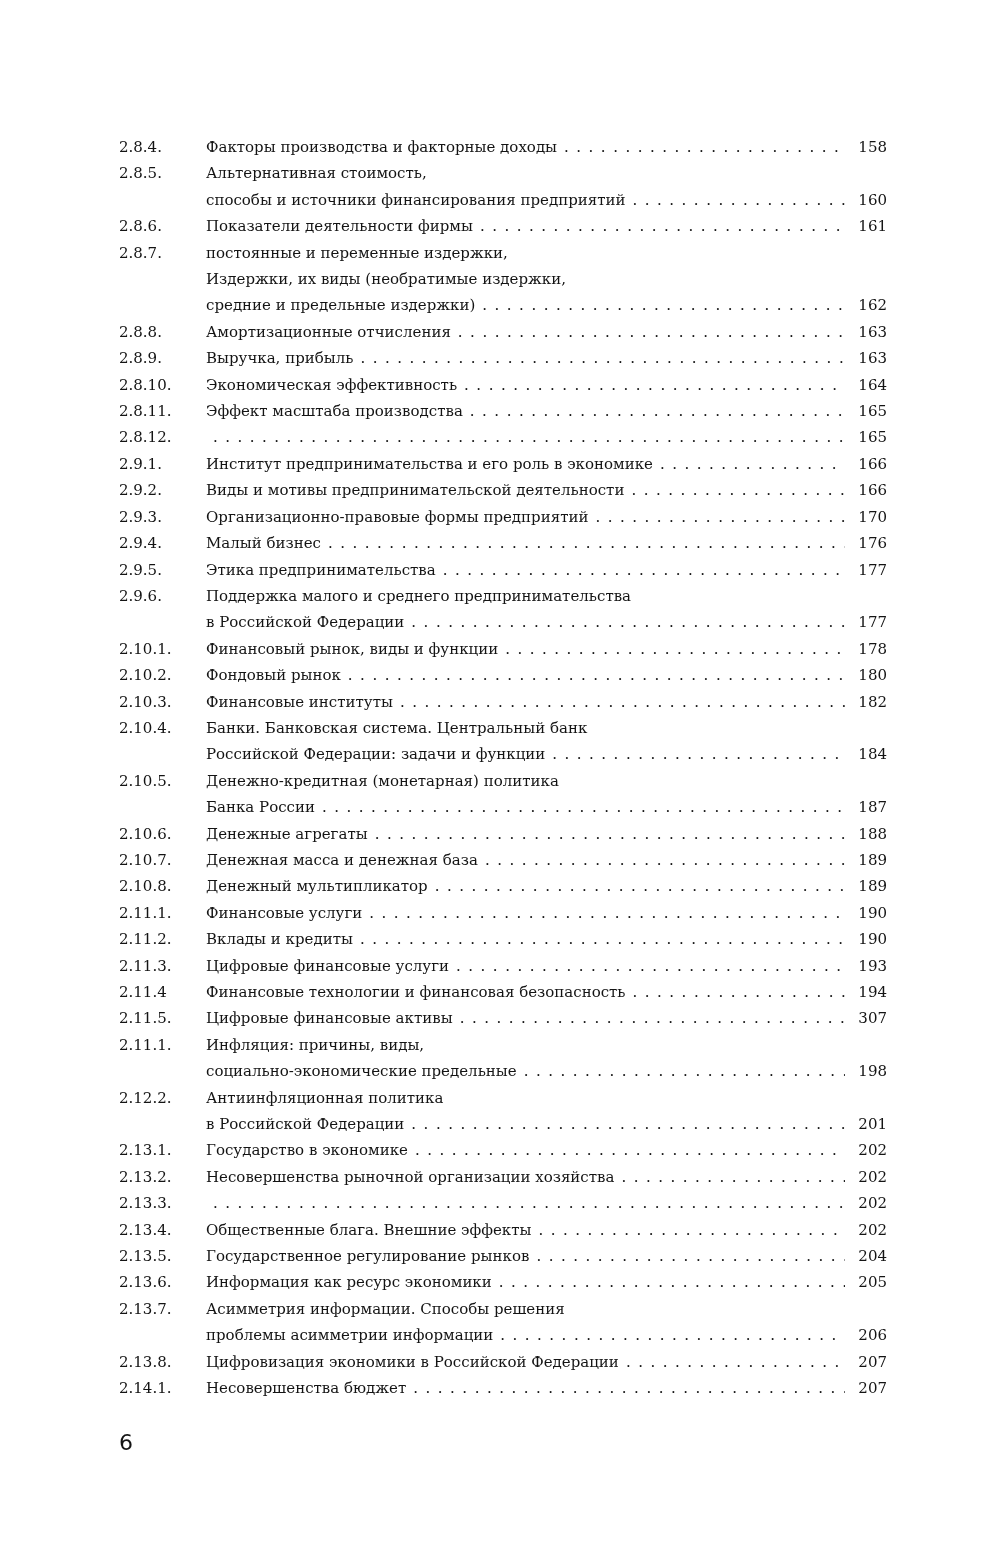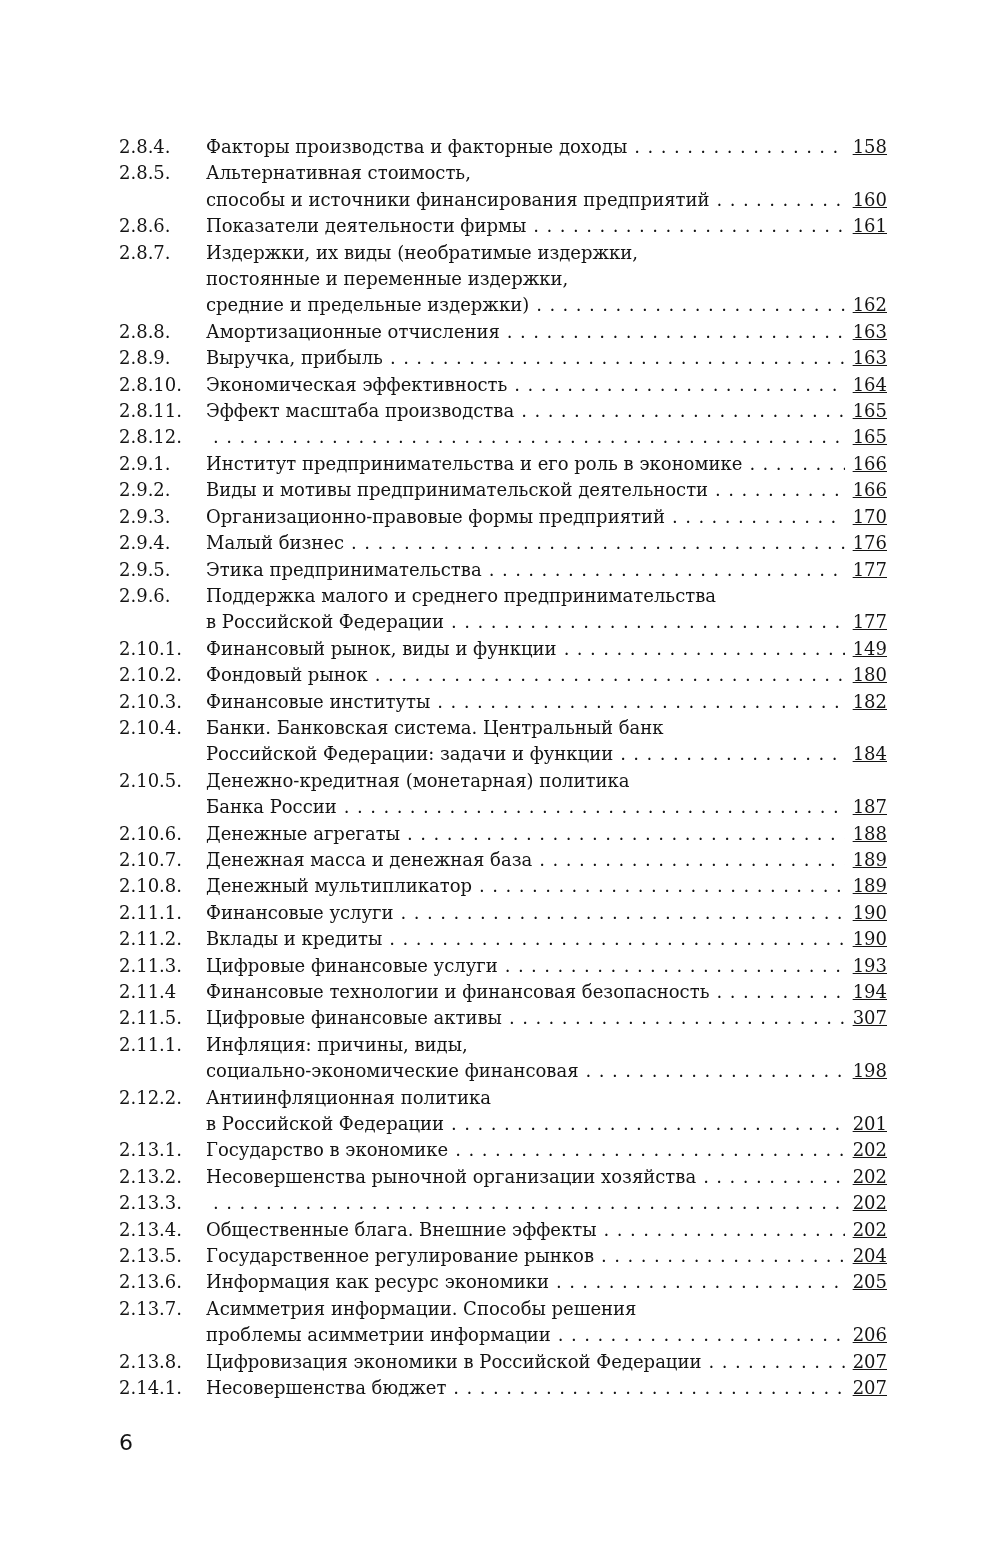--- a/index.html
+++ b/index.html
@@ -22,21 +22,21 @@
   }
   .toc {
     position: absolute;
     left: 119px;
     top: 134px;
     width: 768px;
   }
   .entry {
     display: flex;
     align-items: flex-start;
-    font-size: 18px;
+    font-size: 15px;
     line-height: 26.4px;
   }
   .num {
     flex: 0 0 87px;
     white-space: nowrap;
   }
   .body {
     flex: 1 1 auto;
     min-width: 0;
   }
@@ -55,21 +55,20 @@
     white-space: nowrap;
     letter-spacing: 7.5px;
     padding-left: 7px;
     text-align: left;
   }
   .pg {
     flex: 0 0 auto;
     padding-left: 8px;
     text-align: right;
     min-width: 34px;
-    text-decoration: underline;
   }
   .folio {
     position: absolute;
     left: 119px;
     top: 1430px;
     font-family: "DejaVu Sans", sans-serif;
     font-size: 22px;
     color: #141414;
   }
 </style>
@@ -108,26 +107,26 @@
             <span class="txt">Показатели деятельности фирмы</span>
             <span class="dots">................................................................................................................................................................</span>
             <span class="pg">161</span>
           </div>
         </div>
       </div>
       <div class="entry">
         <span class="num">2.8.7.</span>
         <div class="body">
           <div class="line">
+            <span class="txt">постоянные и переменные издержки,</span>
+          </div>
+          <div class="line">
             <span class="txt">Издержки, их виды (необратимые издержки,</span>
           </div>
           <div class="line">
-            <span class="txt">постоянные и переменные издержки,</span>
-          </div>
-          <div class="line">
             <span class="txt">средние и предельные издержки)</span>
             <span class="dots">................................................................................................................................................................</span>
             <span class="pg">162</span>
           </div>
         </div>
       </div>
       <div class="entry">
         <span class="num">2.8.8.</span>
         <div class="body">
           <div class="line">
@@ -238,21 +237,21 @@
             <span class="pg">177</span>
           </div>
         </div>
       </div>
       <div class="entry">
         <span class="num">2.10.1.</span>
         <div class="body">
           <div class="line">
             <span class="txt">Финансовый рынок, виды и функции</span>
             <span class="dots">................................................................................................................................................................</span>
-            <span class="pg">149</span>
+            <span class="pg">178</span>
           </div>
         </div>
       </div>
       <div class="entry">
         <span class="num">2.10.2.</span>
         <div class="body">
           <div class="line">
             <span class="txt">Фондовый рынок</span>
             <span class="dots">................................................................................................................................................................</span>
             <span class="pg">180</span>
@@ -375,21 +374,21 @@
           </div>
         </div>
       </div>
       <div class="entry">
         <span class="num">2.11.1.</span>
         <div class="body">
           <div class="line">
             <span class="txt">Инфляция: причины, виды,</span>
           </div>
           <div class="line">
-            <span class="txt">социально-экономические финансовая</span>
+            <span class="txt">социально-экономические предельные</span>
             <span class="dots">................................................................................................................................................................</span>
             <span class="pg">198</span>
           </div>
         </div>
       </div>
       <div class="entry">
         <span class="num">2.12.2.</span>
         <div class="body">
           <div class="line">
             <span class="txt">Антиинфляционная политика</span>

